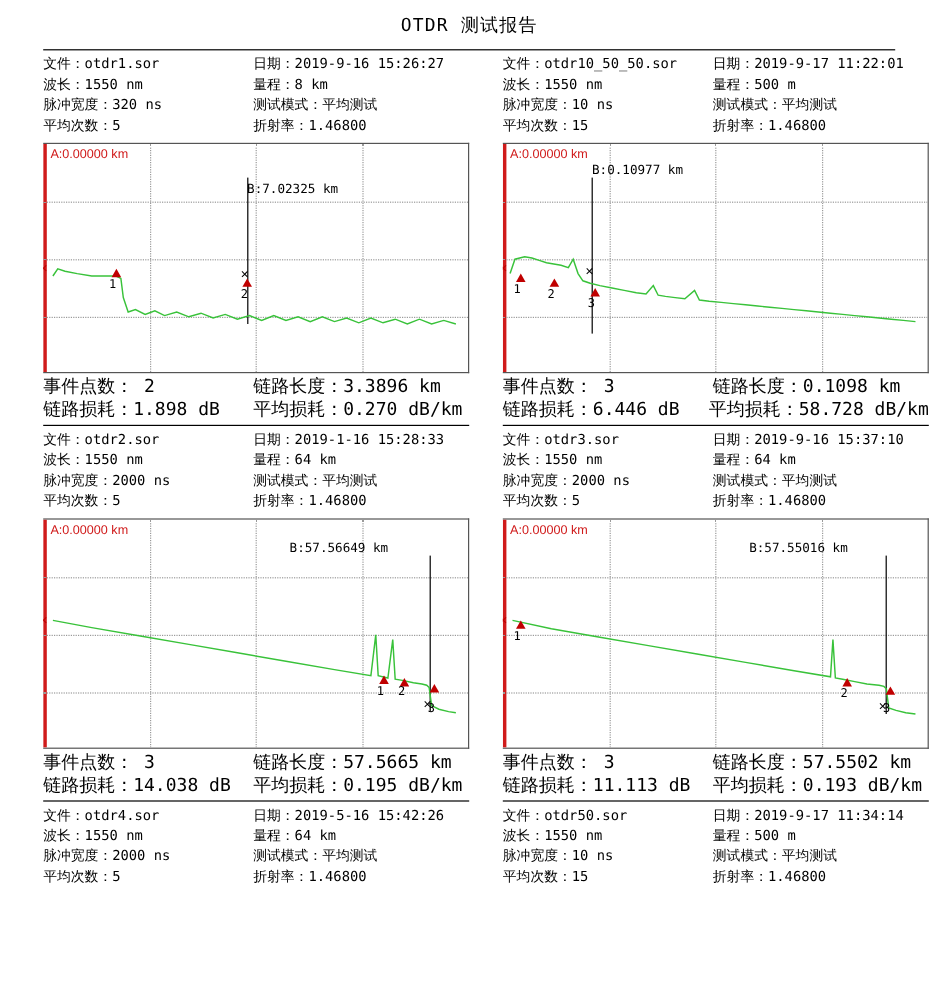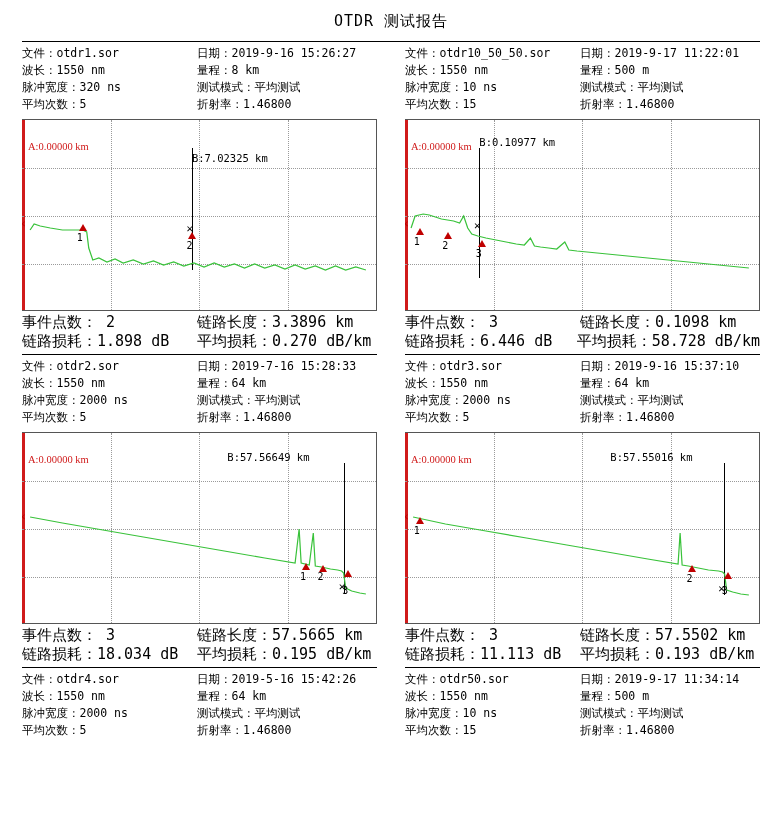--- a/index.html
+++ b/index.html
@@ -12,21 +12,21 @@
     height: 830px;
     font-family: "DejaVu Sans Mono", monospace;
     color: #000000;
     overflow: hidden;
   }
   .page {
     position: relative;
     width: 782px;
     height: 830px;
     box-sizing: border-box;
-    padding: 0 22px;
+    padding: 0 36px;
   }
   .doc-title {
     text-align: center;
     font-family: "DejaVu Sans Mono", monospace;
     font-size: 15px;
     letter-spacing: 1px;
     padding-top: 12px;
     padding-bottom: 10px;
   }
   .hrule {
@@ -77,24 +77,24 @@
     border-top: 1px dotted #9a9a9a;
   }
   .gridline-v {
     position: absolute;
     top: 0; bottom: 0;
     border-left: 1px dotted #9a9a9a;
   }
   .marker-a {
     position: absolute;
     left: 6px;
-    top: 21px;
+    top: 3px;
     color: #d01b1b;
     font-size: 10.5px;
-    font-family: Liberation Serif, serif;
+    font-family: Liberation Sans, sans-serif;
   }
   .marker-b {
     position: absolute;
     font-size: 10.5px;
     color: #000;
     font-family: "DejaVu Sans Mono", monospace;
     white-space: nowrap;
   }
   .b-line {
     position: absolute;
@@ -264,21 +264,21 @@
           <div class="c2"><span>平均损耗：</span><span>58.728 dB/km</span></div>
         </div>
         <div class="sep"></div>
       </div>
     </div>
 
     <div class="cell left">
       <div class="meta">
         <div class="meta-row">
           <div class="c1"><span>文件：</span><span>otdr2.sor</span></div>
-          <div class="c2"><span>日期：</span><span>2019-7-16 15:28:33</span></div>
+          <div class="c2"><span>日期：</span><span>2019-1-16 15:28:33</span></div>
         </div>
         <div class="meta-row">
           <div class="c1"><span>波长：</span><span>1550 nm</span></div>
           <div class="c2"><span>量程：</span><span>64 km</span></div>
         </div>
         <div class="meta-row">
           <div class="c1"><span>脉冲宽度：</span><span>2000 ns</span></div>
           <div class="c2"><span>测试模式：</span><span>平均测试</span></div>
         </div>
         <div class="meta-row">
@@ -310,21 +310,21 @@
         <div class="evt" style="left:91%;top:137px"></div>
         <div class="evt-label" style="left:90.5%;top:152px">3</div>
       </div>
 
       <div class="stats">
         <div class="stats-row">
           <div class="c1"><span>事件点数：</span>&nbsp;<span>3</span></div>
           <div class="c2"><span>链路长度：</span><span>57.5665 km</span></div>
         </div>
         <div class="stats-row">
-          <div class="c1"><span>链路损耗：</span><span>18.034 dB</span></div>
+          <div class="c1"><span>链路损耗：</span><span>14.038 dB</span></div>
           <div class="c2"><span>平均损耗：</span><span>0.195 dB/km</span></div>
         </div>
         <div class="sep"></div>
       </div>
     </div>
 
     <div class="cell right">
       <div class="meta">
         <div class="meta-row">
           <div class="c1"><span>文件：</span><span>otdr3.sor</span></div>

